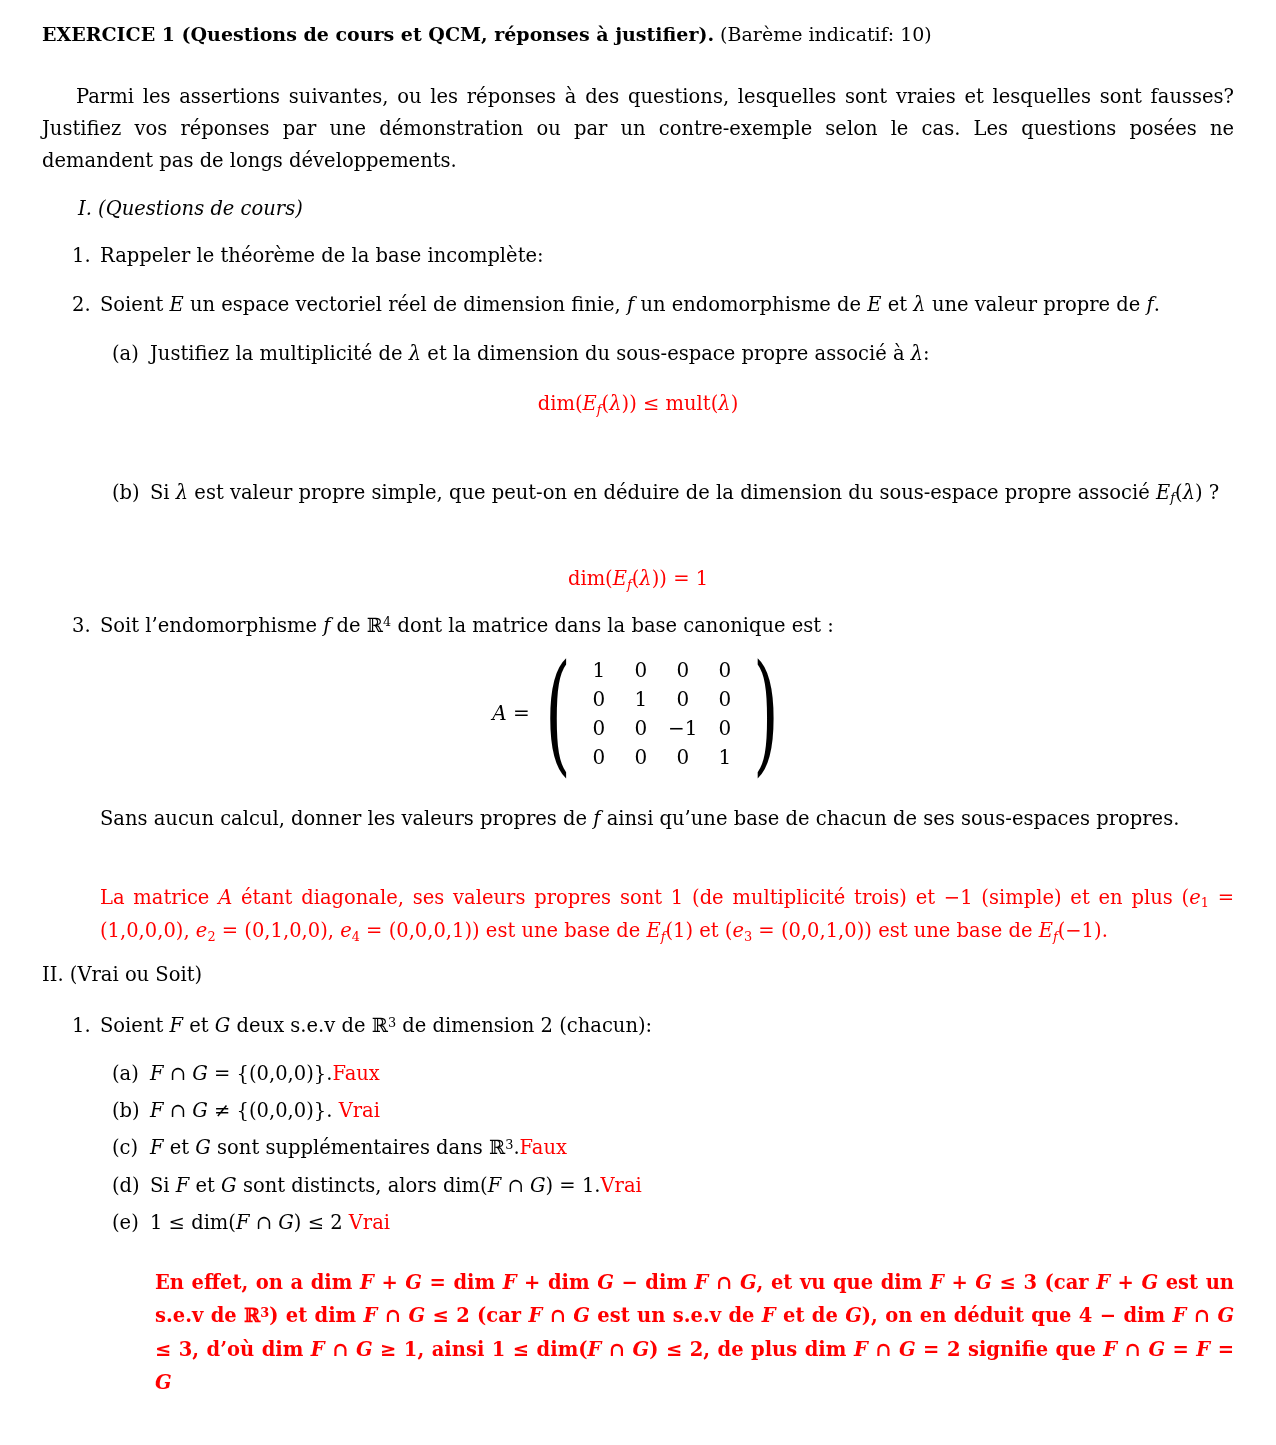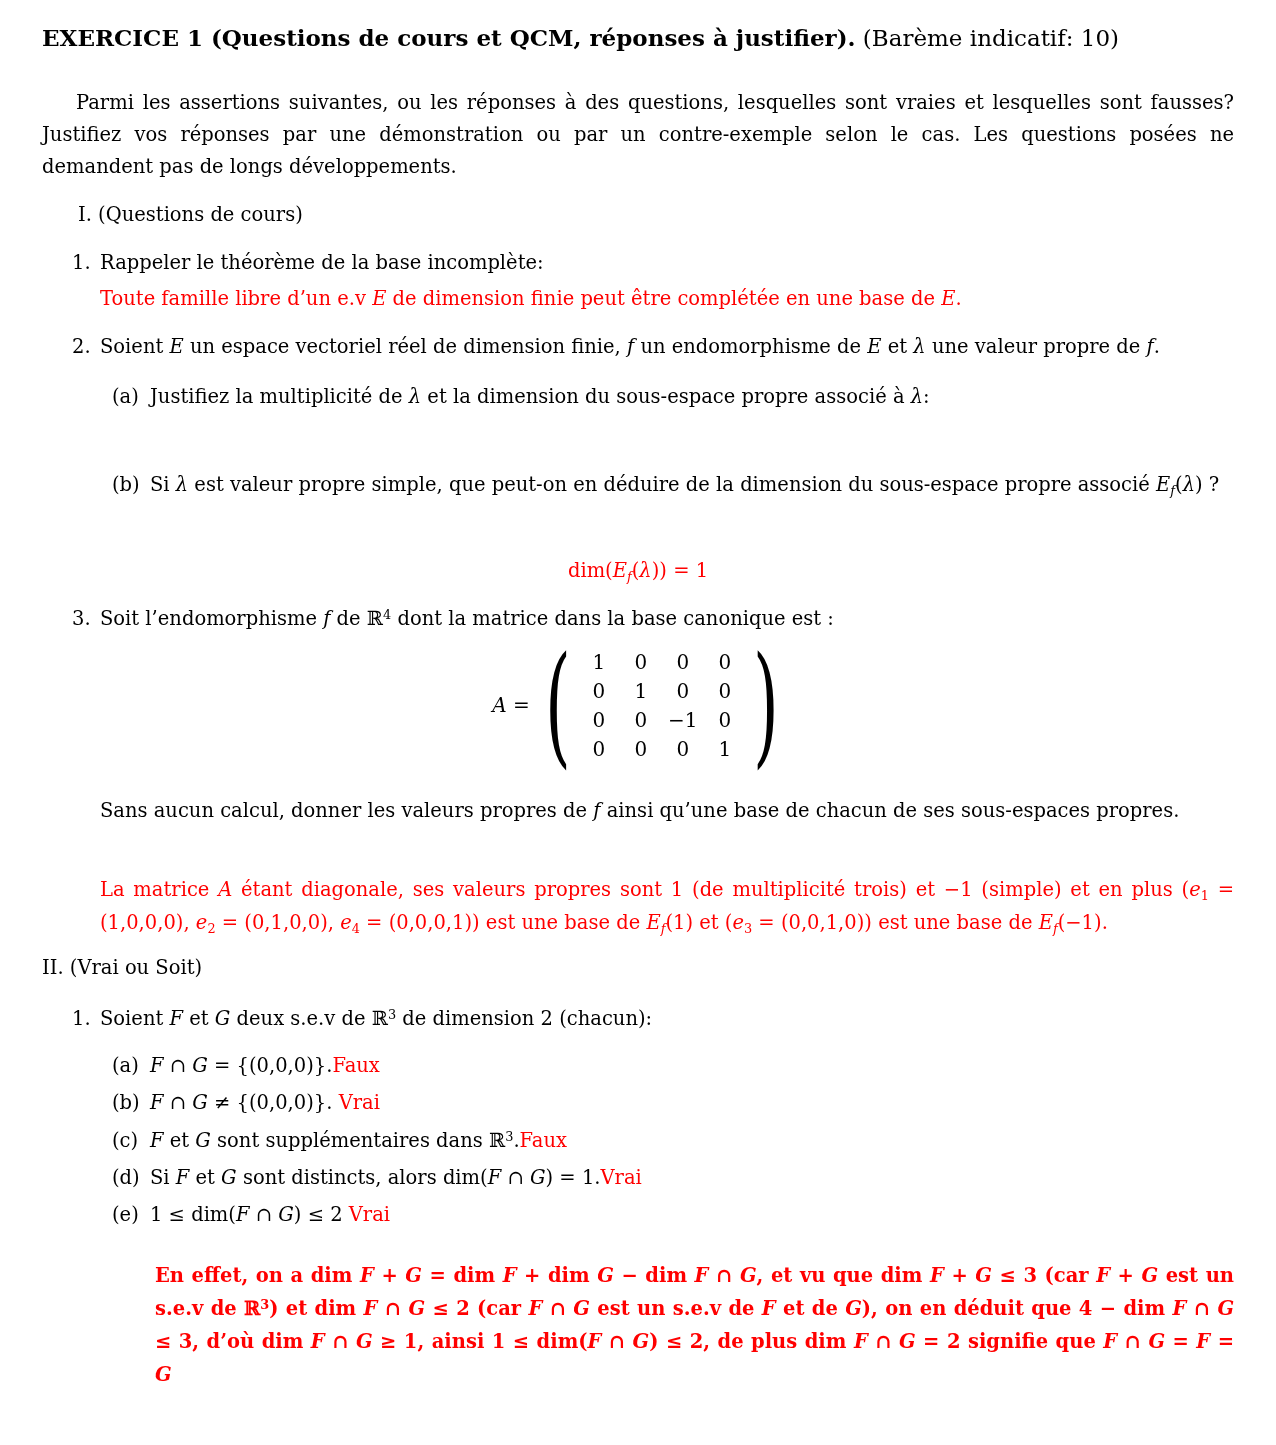--- a/index.html
+++ b/index.html
@@ -7,23 +7,23 @@
     width:1276px; min-height:1445px;
     font-family:"DejaVu Serif","Liberation Serif",serif;
     font-size:19.5px; color:#000; line-height:1.35;
   }
   .page{position:relative;padding:22px 42px 40px 42px;box-sizing:border-box;}
   .it{font-style:italic;}
   .red{color:#ff0000;}
   .sup{font-size:66%;position:relative;top:-0.45em;}
   .sb{font-size:66%;position:relative;top:0.28em;}
   .b{font-weight:bold;}
-  .h{font-size:23px;}
+  .h{font-size:19px;}
   #intro{margin-top:33px;text-align:justify;text-indent:34px;line-height:1.64;}
-  #s1t{margin-top:17px;margin-left:36px;}
+  #s1t{margin-top:17px;margin-left:36px;font-style:italic;}
   .item{display:flex;margin-left:30px;}
   .item .num{flex:0 0 28px;}
   .item .body{flex:1;}
   .subitem{display:flex;margin-left:70px;}
   .subitem .label{flex:0 0 38px;}
   .subitem .body{flex:1;}
   .ans1{margin-left:58px;}
   .ctr{text-align:center;}
   .ansdeep{margin-left:108px;}
   .jpara{margin-left:58px;text-align:justify;line-height:1.7;}
@@ -70,32 +70,32 @@
 
   <p id="intro">Parmi les assertions suivantes, ou les réponses à des questions, lesquelles sont vraies et lesquelles sont fausses? Justifiez vos réponses par une démonstration ou par un contre-exemple selon le cas. Les questions posées ne demandent pas de longs développements.</p>
 
   <div id="s1t"><span>I. (Questions de cours)</span></div>
 
   <div class="item" id="q1">
     <span class="num">1.</span>
     <div class="body"><span>Rappeler le théorème de la base incomplète:</span></div>
   </div>
 
-  <div class="ans1 red" id="a1"><span class="red">Toute famille libre d’un e.v </span><span class="red it">E</span><span class="red"> de dimension finie peut être complétée en une base de </span><span class="red it">E</span><span class="red">.</span></div>
 
   <div class="item" id="q2">
     <span class="num">2.</span>
     <div class="body"><span>Soient </span><span class="it">E</span><span> un espace vectoriel réel de dimension finie, </span><span class="it">f</span><span> un endomorphisme de </span><span class="it">E</span><span> et </span><span class="it">λ</span><span> une valeur propre de </span><span class="it">f</span><span>.</span></div>
   </div>
 
   <div class="subitem" id="q2a">
     <span class="label">(a)</span>
     <div class="body"><span>Justifiez la multiplicité de </span><span class="it">λ</span><span> et la dimension du sous-espace propre associé à </span><span class="it">λ</span><span>:</span></div>
   </div>
 
+  <div class="ctr" id="f1"><span class="red">dim(</span><span class="red it">E</span><span class="red sb it">f</span><span class="red">(</span><span class="red it">λ</span><span class="red">)) ≤ mult(</span><span class="red it">λ</span><span class="red">)</span></div>
 
   <div class="subitem" id="q2b">
     <span class="label">(b)</span>
     <div class="body"><span>Si </span><span class="it">λ</span><span> est valeur propre simple, que peut-on en déduire de la dimension du sous-espace propre associé </span><span class="it">E</span><span class="sb it">f</span><span>(</span><span class="it">λ</span><span>) ?</span></div>
   </div>
 
   <div class="ctr" id="f2"><span class="red">dim(</span><span class="red it">E</span><span class="red sb it">f</span><span class="red">(</span><span class="red it">λ</span><span class="red">)) = 1</span></div>
 
 
   <div class="item" id="q3">

